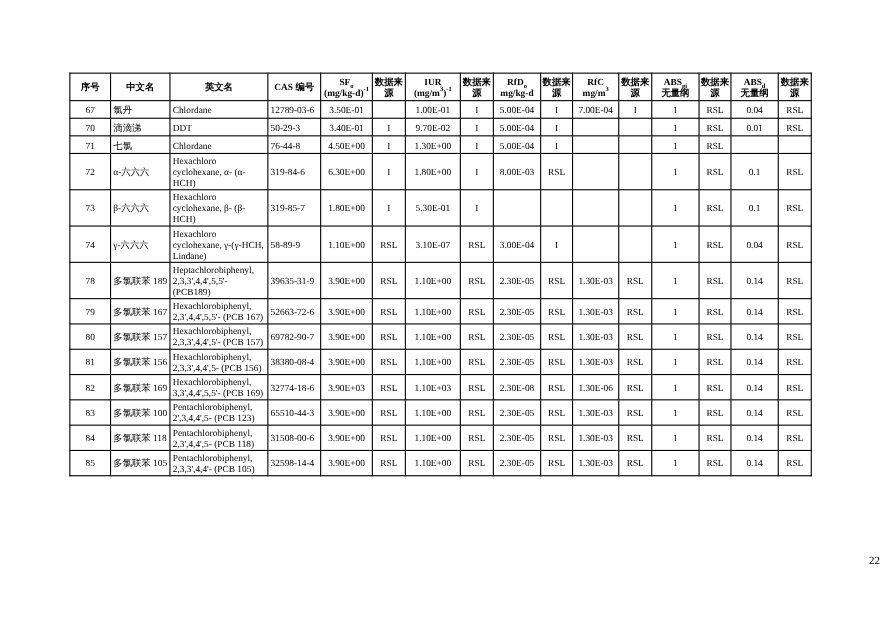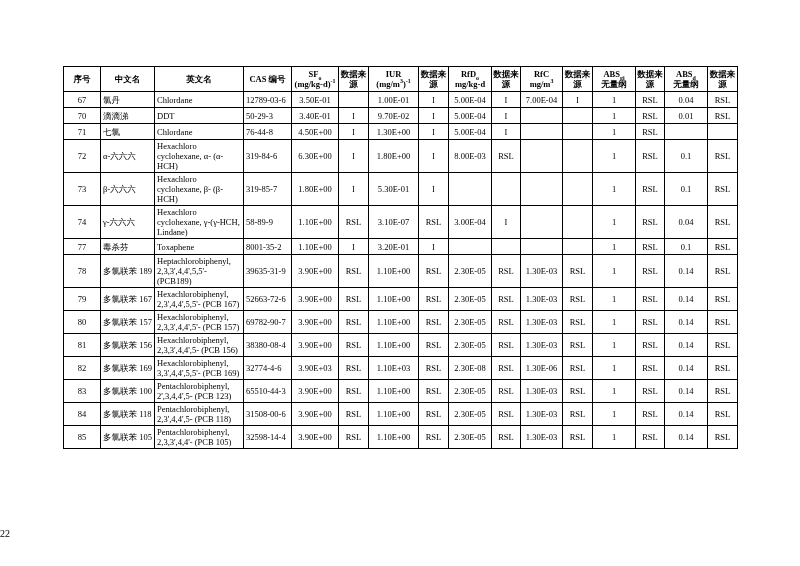--- a/index.html
+++ b/index.html
@@ -19,21 +19,21 @@
     padding:1px 2px;overflow:hidden;
   }
   table.tox th{
     font-weight:bold;text-align:center;padding:2px 1px;
   }
   table.tox td{text-align:center;height:13px;}
   table.tox td.a-left{text-align:left;}
   table.tox td.nowrap{white-space:nowrap;}
   sub,sup{font-size:70%;line-height:0;}
   .page-number{
-    position:absolute;left:0;right:0;top:528px;text-align:left;
+    position:absolute;left:0;right:0;top:505px;text-align:right;
     font-size:10px;
   }
 </style>
 </head>
 <body>
 
 <div class="page">
 
   <table class="tox">
     <colgroup>
@@ -177,38 +177,20 @@
           <td>3.00E-04</td>
           <td>I</td>
           <td></td>
           <td></td>
           <td>1</td>
           <td>RSL</td>
           <td>0.04</td>
           <td>RSL</td>
         </tr>
         <tr>
-          <td>77</td>
-          <td class="a-left nowrap">毒杀芬</td>
-          <td class="a-left">Toxaphene</td>
-          <td class="a-left nowrap">8001-35-2</td>
-          <td>1.10E+00</td>
-          <td>I</td>
-          <td>3.20E-01</td>
-          <td>I</td>
-          <td></td>
-          <td></td>
-          <td></td>
-          <td></td>
-          <td>1</td>
-          <td>RSL</td>
-          <td>0.1</td>
-          <td>RSL</td>
-        </tr>
-        <tr>
           <td>78</td>
           <td class="a-left nowrap">多氯联苯 189</td>
           <td class="a-left">Heptachlorobiphenyl, 2,3,3',4,4',5,5'- (PCB189)</td>
           <td class="a-left nowrap">39635-31-9</td>
           <td>3.90E+00</td>
           <td>RSL</td>
           <td>1.10E+00</td>
           <td>RSL</td>
           <td>2.30E-05</td>
           <td>RSL</td>
@@ -270,21 +252,21 @@
           <td>RSL</td>
           <td>1</td>
           <td>RSL</td>
           <td>0.14</td>
           <td>RSL</td>
         </tr>
         <tr>
           <td>82</td>
           <td class="a-left nowrap">多氯联苯 169</td>
           <td class="a-left">Hexachlorobiphenyl, 3,3',4,4',5,5'- (PCB 169)</td>
-          <td class="a-left nowrap">32774-4-6</td>
+          <td class="a-left nowrap">32774-18-6</td>
           <td>3.90E+03</td>
           <td>RSL</td>
           <td>1.10E+03</td>
           <td>RSL</td>
           <td>2.30E-08</td>
           <td>RSL</td>
           <td>1.30E-06</td>
           <td>RSL</td>
           <td>1</td>
           <td>RSL</td>

